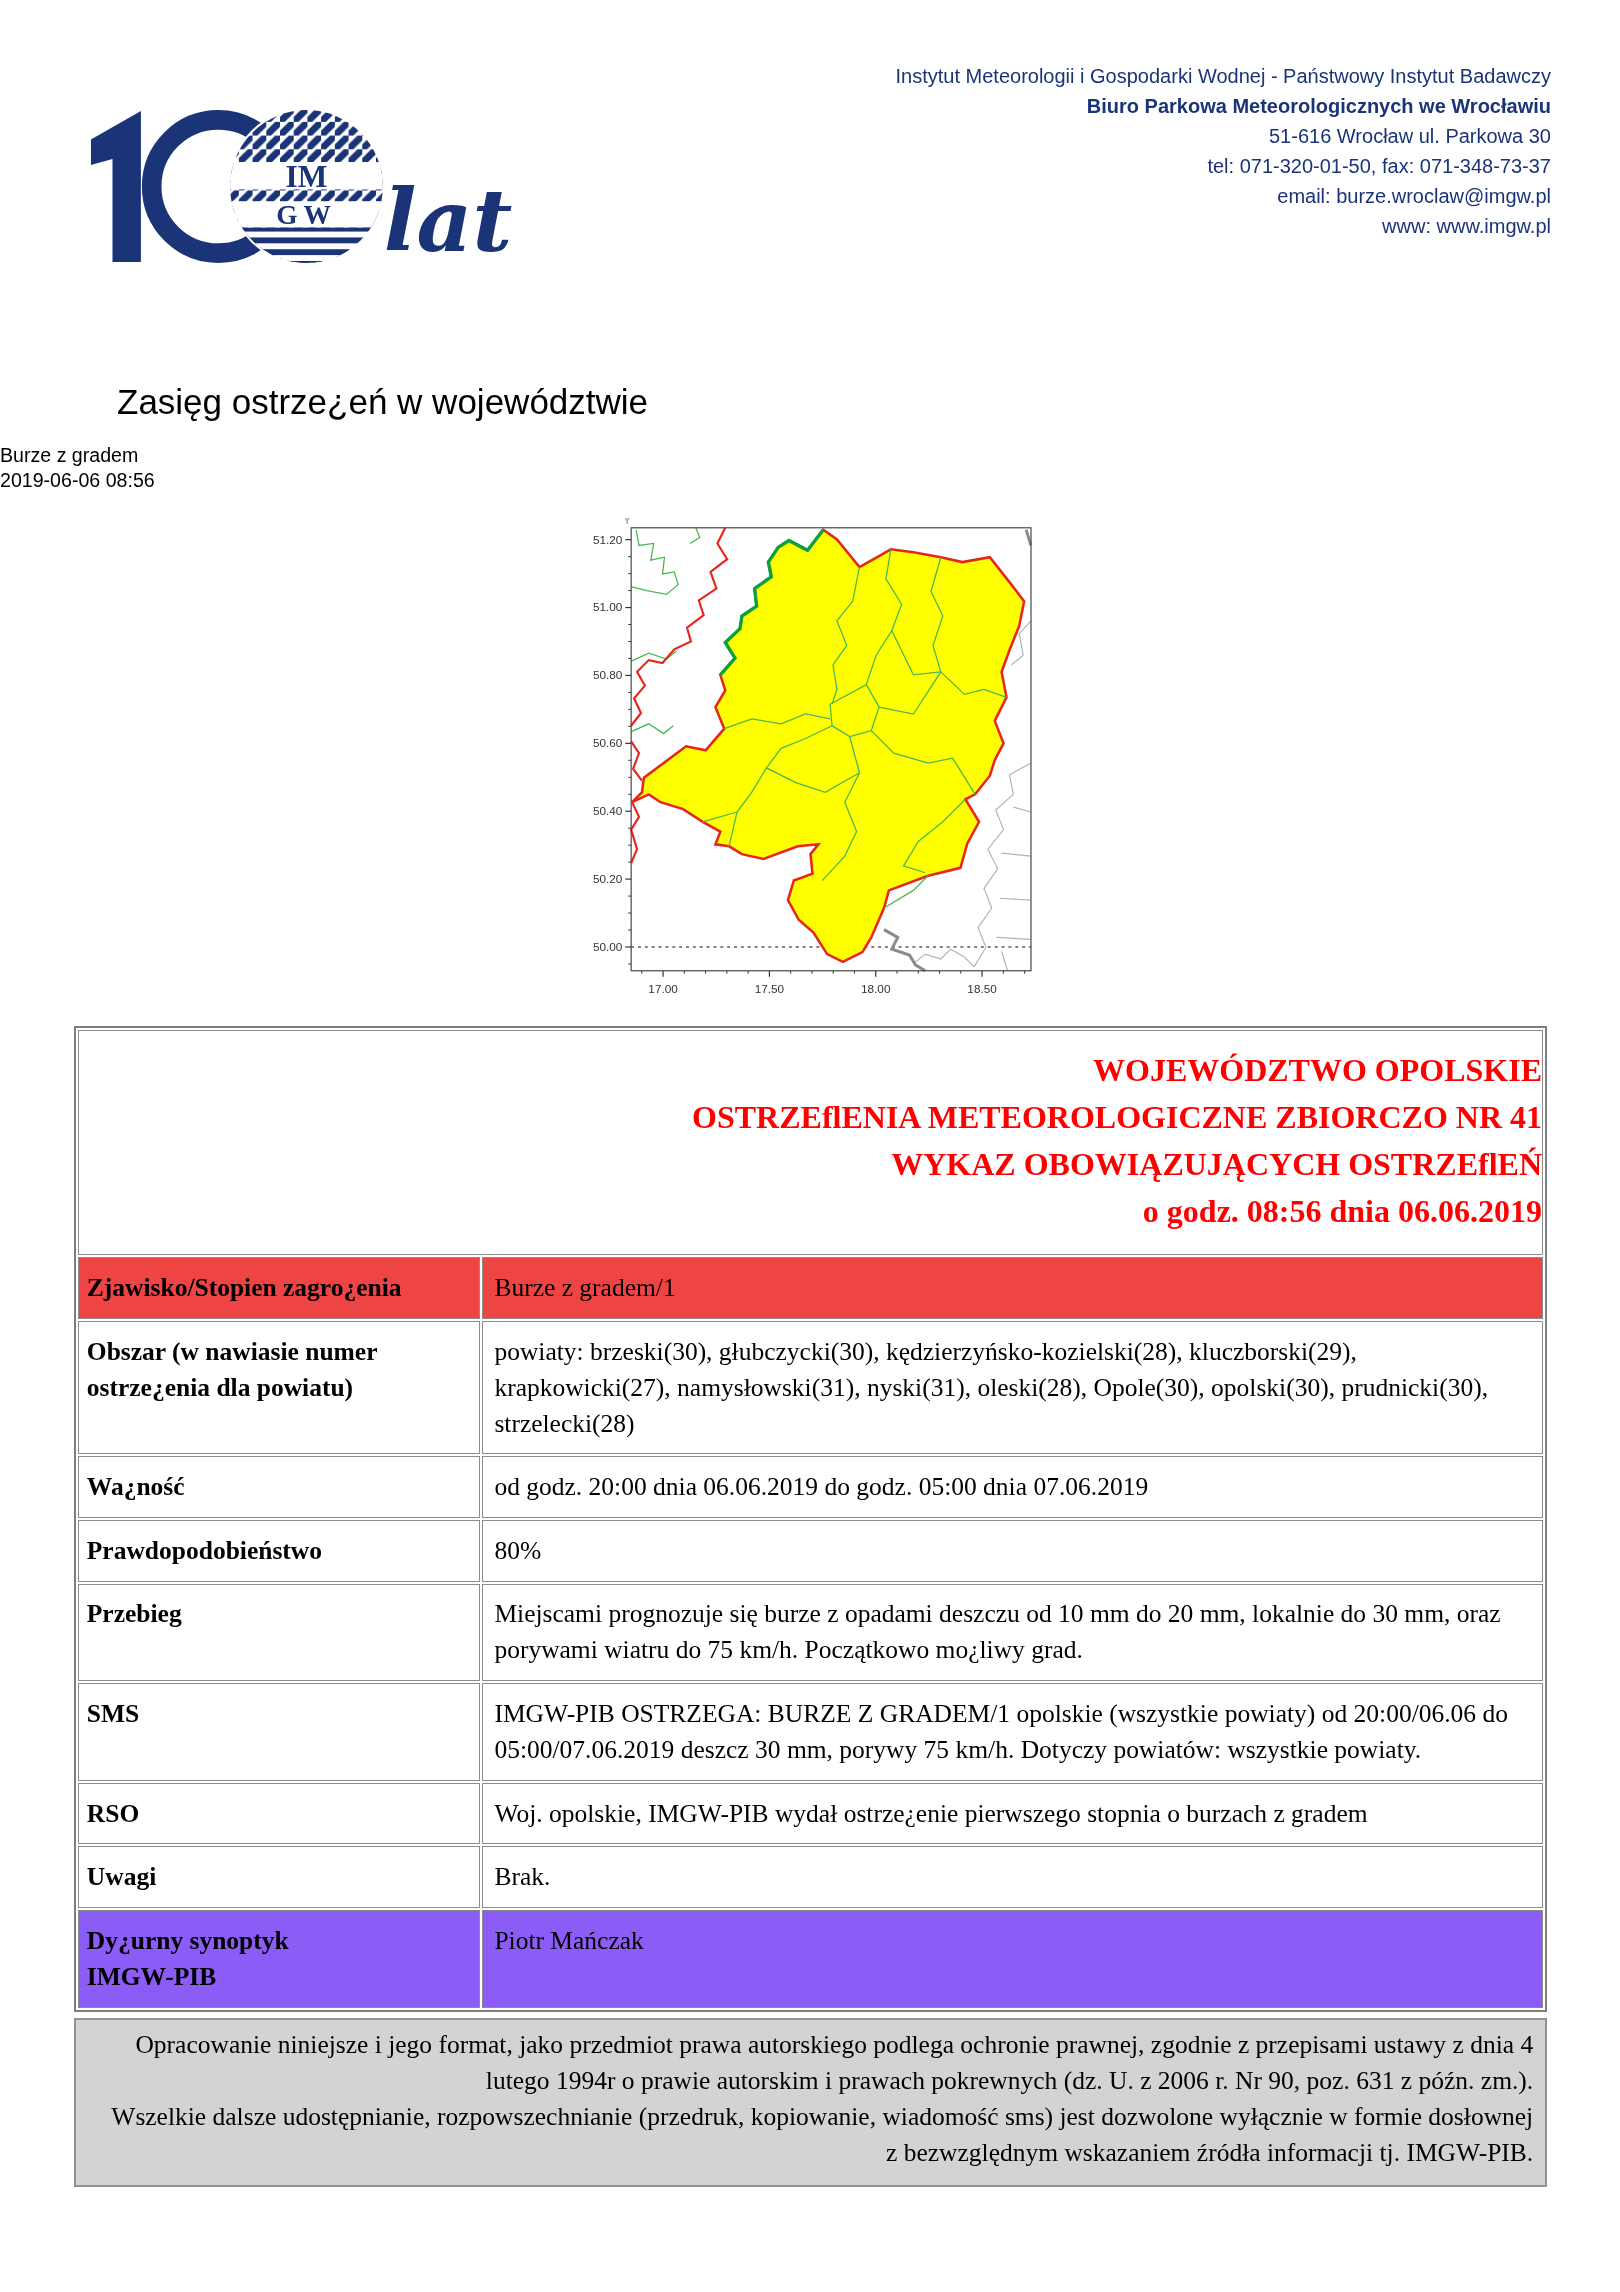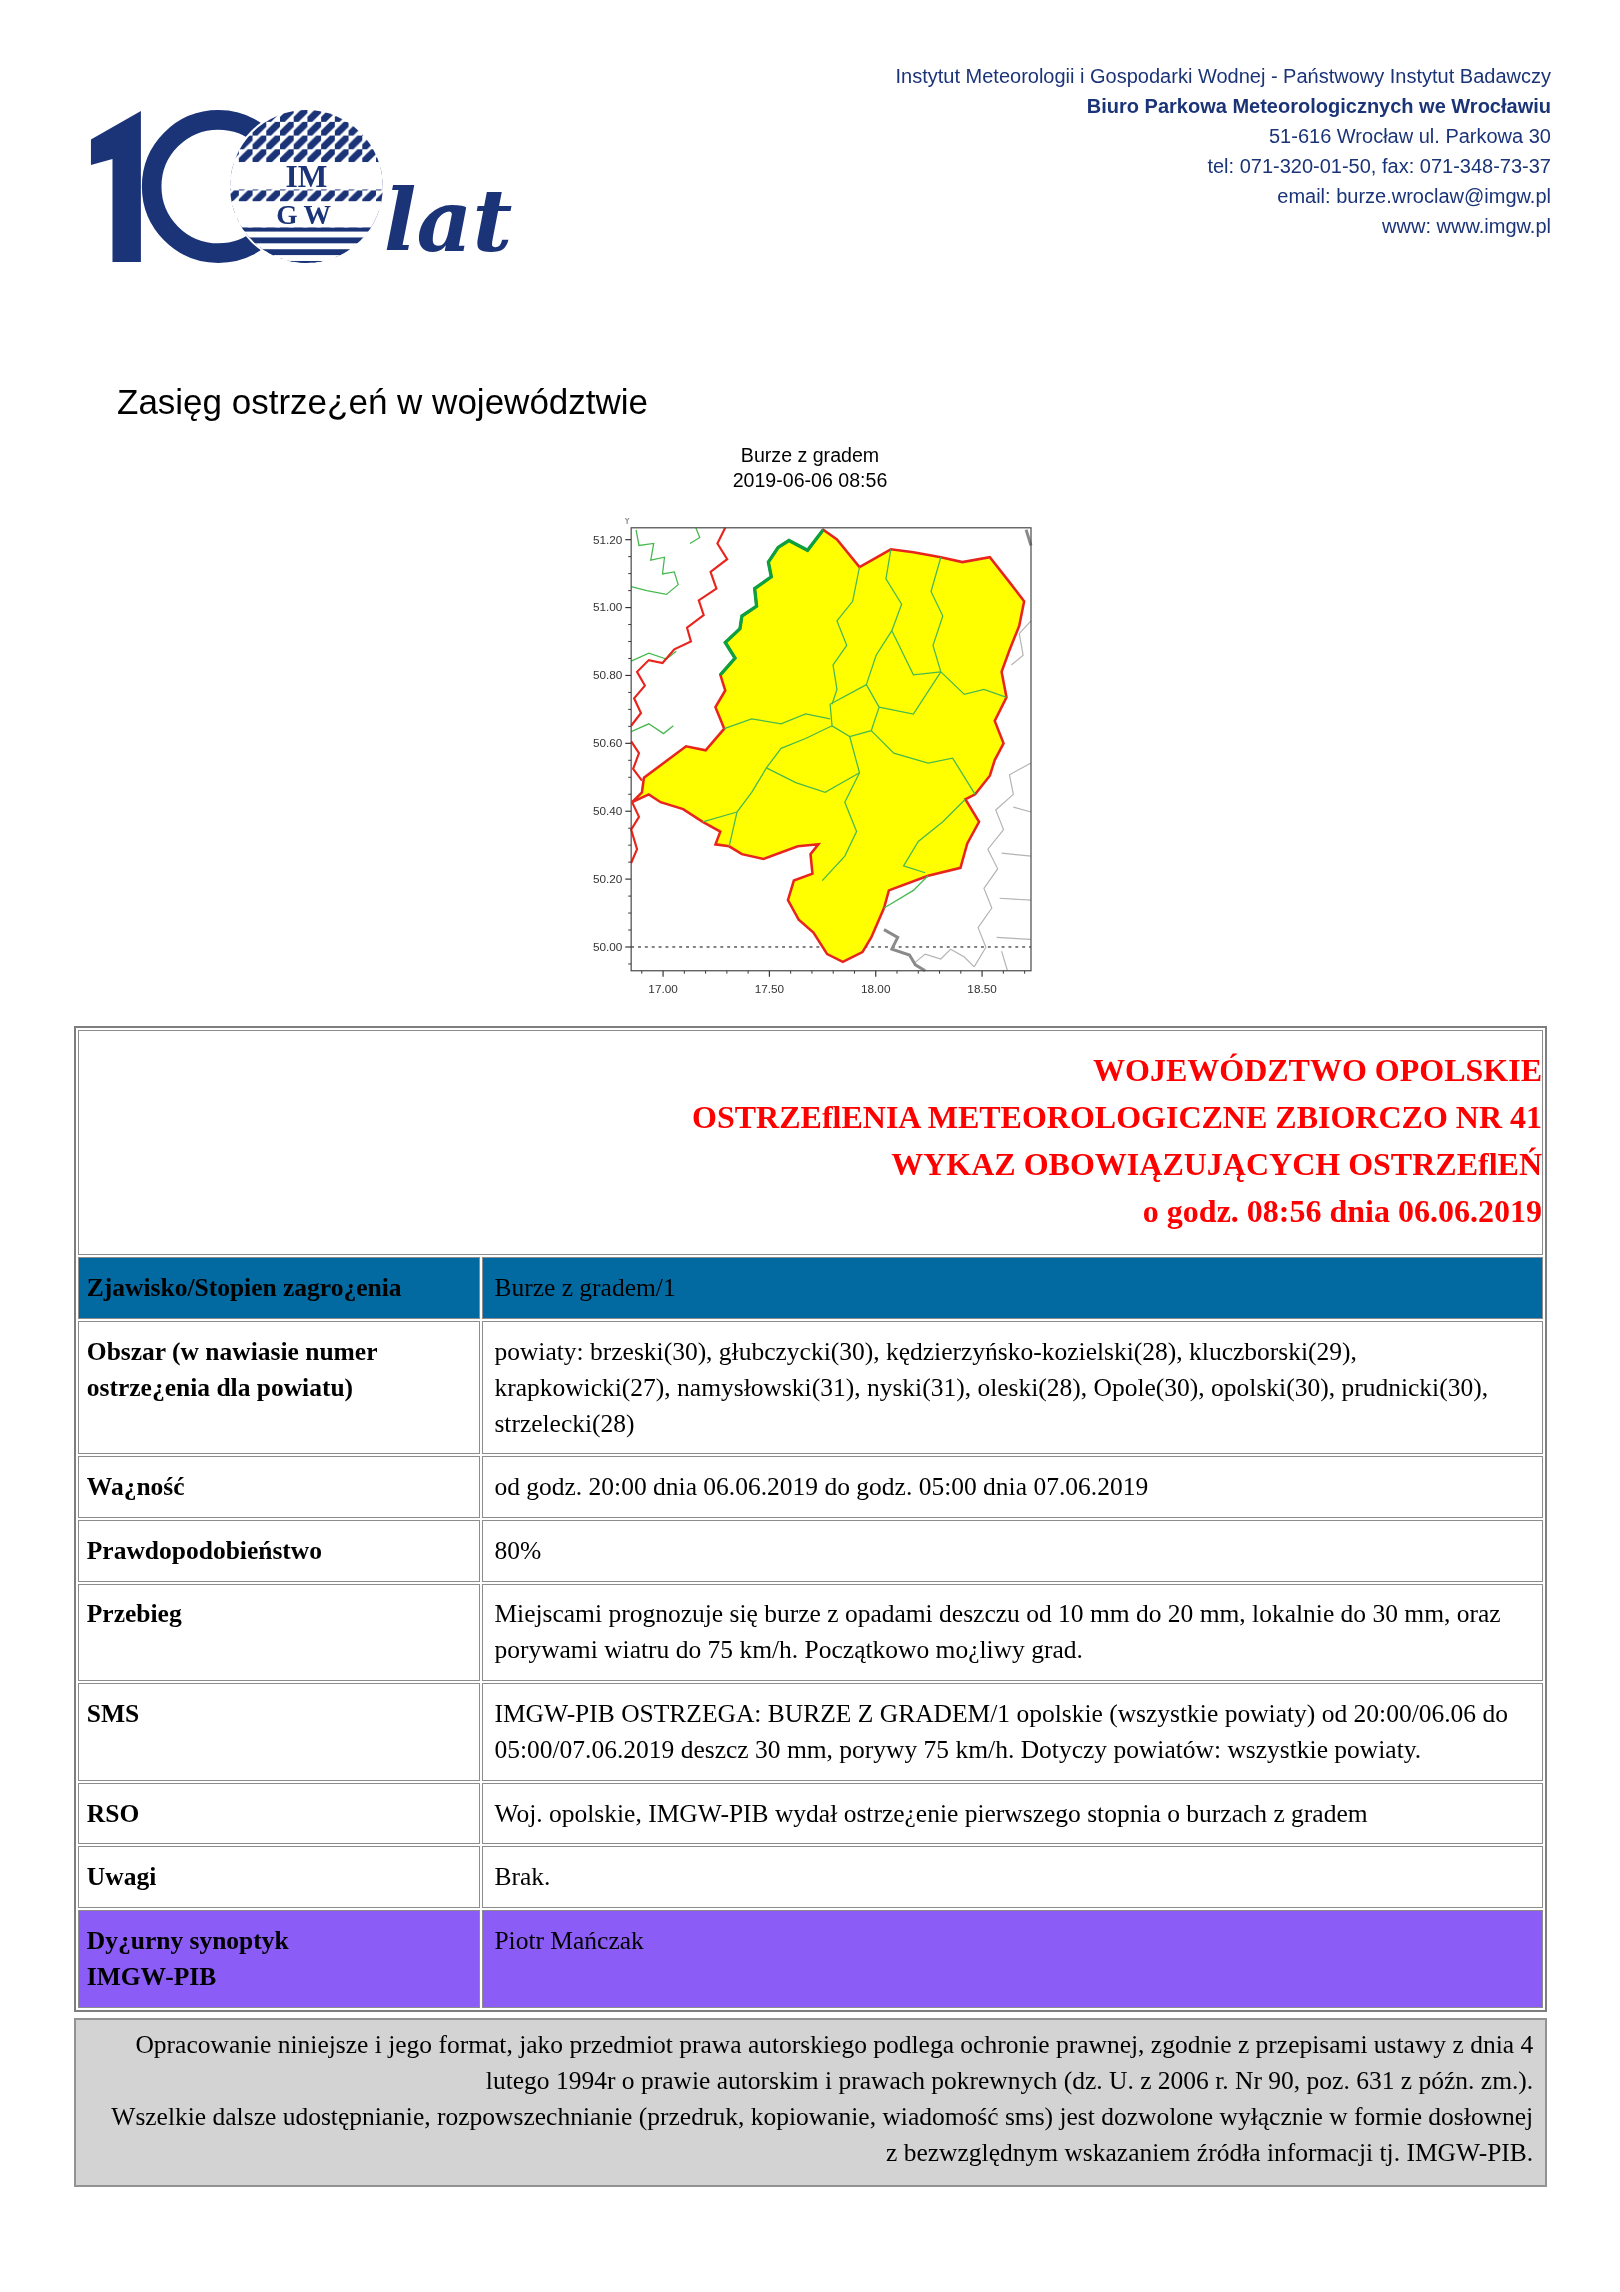--- a/index.html
+++ b/index.html
@@ -10,36 +10,36 @@
   .logo-wrap{position:absolute;left:88px;top:108px;text-decoration:underline;}
   .org{position:absolute;top:61px;right:69px;text-align:right;
        color:#1b3478;font-size:20px;line-height:30px;}
   .org .bold{font-weight:bold;}
 
   
   .page-title{position:absolute;top:382px;left:0;width:100%;box-sizing:border-box;
               padding-left:117px;font-size:35px;color:#000;}
 
   
-  .map-wrap{position:absolute;top:443px;left:0;width:100%;text-align:center;}
+  .map-wrap{position:absolute;top:443px;left:0;width:100%;text-align:left;}
   .map-title,.map-datetime{font-size:19.6px;line-height:24.5px;color:#000;}
   svg.map{display:block;margin:25.5px auto 0;}
   svg.map text{font-family:"Liberation Sans",sans-serif;}
 
   
   .lower{position:absolute;left:74px;top:1026px;width:1473px;}
   table.warn{width:100%;border-collapse:separate;border-spacing:2.9px;
              background:#fff;border:2px solid #7e7e7e;box-sizing:border-box;}
   table.warn td{border:1px solid #8c8c8c;font-family:"Liberation Serif",serif;
                 font-size:25.5px;line-height:36px;vertical-align:top;color:#000;}
   td.title-cell{text-align:right;padding:15.7px 0 19.6px 0;}
   .title-cell div{color:#ff0000;font-weight:bold;font-size:32px;line-height:47px;}
   td.lbl{font-weight:bold;width:384px;padding:11.8px 7.8px;white-space:pre-line;}
   td.val{padding:11.8px 11.8px;}
-  tr.row-yellow td{background:#0369a1;}
+  tr.row-yellow td{background:#ef4444;}
   tr.row-gray td{background:#8b5cf6;}
 
   .foot{margin-top:5.9px;background:#d3d3d3;border:2px solid #929292;
         padding:7.8px 11.8px 13.7px 11.8px;font-family:"Liberation Serif",serif;
         font-size:25.5px;line-height:36px;color:#000;}
   .foot div{white-space:pre-wrap;text-align:right;}
 </style>
 </head>
 <body>
 

